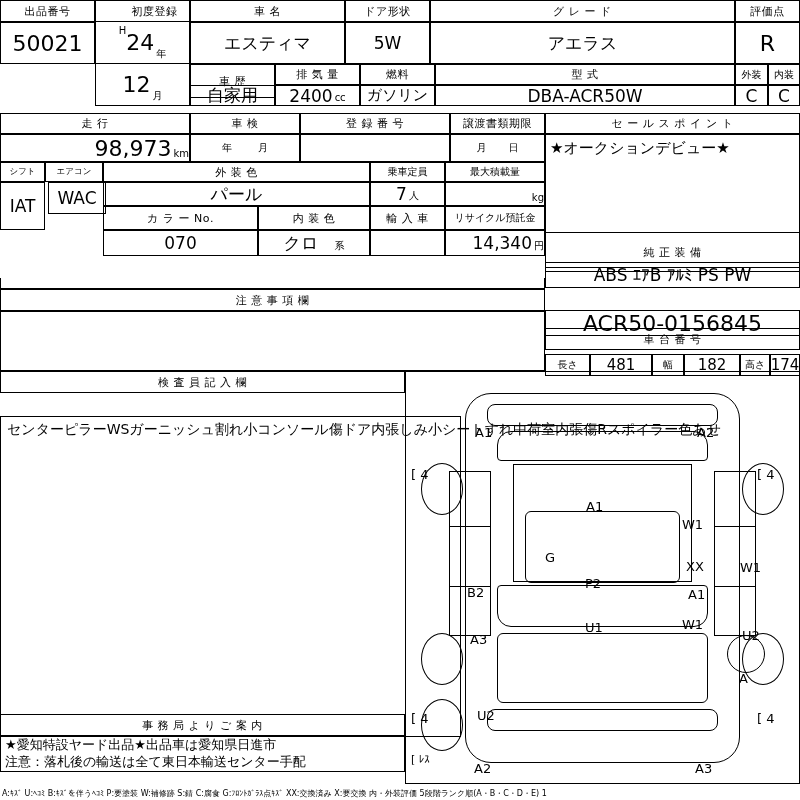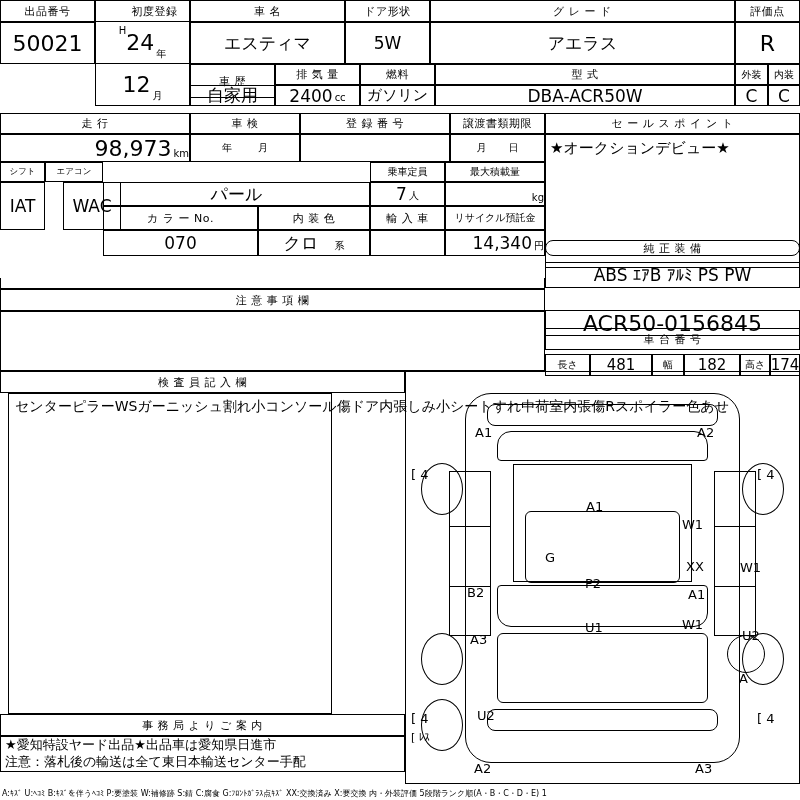--- a/index.html
+++ b/index.html
@@ -114,22 +114,23 @@
     <span class="sm" style="margin-right:22px;">月</span>
     <span class="sm">日</span>
   </div>
 
   <div class="bx lbl" style="left:545px;top:113px;width:255px;height:21px;">セ ー ル ス ポ イ ン ト</div>
   <div class="bx lft mid" style="left:545px;top:134px;width:255px;height:134px;align-items:flex-start;padding-top:4px;">★オークションデビュー★</div>
 
   <div class="bx xs" style="left:0;top:162px;width:45px;height:20px;">シフト</div>
   <div class="bx xs" style="left:45px;top:162px;width:58px;height:20px;">エアコン</div>
   <div class="bx val" style="left:0;top:182px;width:45px;height:48px;">IAT</div>
-  <div class="bx val" style="left:63px;top:182px;width:58px;height:48px;">WAC</div>
-
+  <div class="bx val" style="left:48px;top:182px;width:58px;height:32px;">WAC</div>
+
+  <div class="bx lbl" style="left:103px;top:162px;width:267px;height:20px;">外 装 色</div>
   <div class="bx val" style="left:103px;top:182px;width:267px;height:24px;">パール</div>
 
   <div class="bx sm" style="left:370px;top:162px;width:75px;height:20px;">乗車定員</div>
   <div class="bx" style="left:370px;top:182px;width:75px;height:24px;">
     <span class="val">7</span>
     <span class="unit">人</span>
   </div>
 
   <div class="bx sm" style="left:445px;top:162px;width:100px;height:20px;">最大積載量</div>
   <div class="bx rgt" style="left:445px;top:182px;width:100px;height:24px;">
@@ -147,38 +148,38 @@
     <span class="unit" style="margin-left:16px;">系</span>
   </div>
   <div class="bx" style="left:370px;top:230px;width:75px;height:26px;"></div>
   <div class="bx rgt" style="left:445px;top:230px;width:100px;height:26px;">
     <span class="val">14,340</span>
     <span class="unit">円</span>
   </div>
 
   <div class="bx nbt" style="left:0;top:278px;width:545px;height:11px;"></div>
 
-  <div class="bx lbl" style="left:545px;top:240px;width:255px;height:16px;border-radius:8px;">純 正 装 備</div>
+  <div class="bx lbl" style="left:545px;top:232px;width:255px;height:40px;">純 正 装 備</div>
   <div class="bx val" style="left:545px;top:262px;width:255px;height:26px;">ABS ｴｱB ｱﾙﾐ PS PW</div>
 
   <div class="bx lbl" style="left:0;top:289px;width:545px;height:22px;">注 意 事 項 欄</div>
   <div class="bx" style="left:0;top:311px;width:545px;height:60px;"></div>
 
   <div class="bx lbl" style="left:545px;top:288px;width:255px;height:22px;margin-top:40px;">車 台 番 号</div>
   <div class="bx big" style="left:545px;top:310px;width:255px;height:26px;">ACR50-0156845</div>
 
   <div class="bx sm" style="left:545px;top:354px;width:45px;height:22px;">長さ</div>
   <div class="bx mid" style="left:590px;top:354px;width:62px;height:22px;">481</div>
   <div class="bx sm" style="left:652px;top:354px;width:32px;height:22px;">幅</div>
   <div class="bx mid" style="left:684px;top:354px;width:56px;height:22px;">182</div>
   <div class="bx sm" style="left:740px;top:354px;width:30px;height:22px;">高さ</div>
   <div class="bx mid" style="left:770px;top:354px;width:30px;height:22px;">174</div>
 
   <div class="bx lbl" style="left:0;top:371px;width:405px;height:22px;">検 査 員 記 入 欄</div>
-  <div class="bx notes" style="left:0;top:393px;width:324px;height:321px;margin-left:8px;">
+  <div class="bx notes" style="left:0;top:416px;width:461px;height:321px;">
     <div>センターピラーW</div>
     <div>Sガーニッシュ割れ小</div>
     <div>コンソール傷</div>
     <div>ドア内張しみ小</div>
     <div>シートすれ中</div>
     <div>荷室内張傷</div>
     <div>Rスポイラー色あせ</div>
   </div>
 
   <div class="bx lbl" style="left:0;top:714px;width:405px;height:22px;">事 務 局 よ り ご 案 内</div>
@@ -239,18 +240,18 @@
     <div class="dmark" style="left:180px;top:225px;">U1</div>
     <div class="dmark" style="left:277px;top:222px;">W1</div>
     <div class="dmark" style="left:65px;top:237px;">A3</div>
     <div class="dmark" style="left:337px;top:233px;">U2</div>
     <div class="dmark" style="left:334px;top:276px;">A</div>
     <div class="dmark" style="left:72px;top:313px;">U2</div>
     <div class="dmark" style="left:6px;top:316px;">[ 4</div>
     <div class="dmark" style="left:352px;top:316px;">[ 4</div>
     <div class="dmark" style="left:69px;top:366px;">A2</div>
     <div class="dmark" style="left:290px;top:366px;">A3</div>
-    <div class="dmark sm" style="left:6px;top:336px;font-size:11px;">[ ﾚｽ</div>
+    <div class="dmark sm" style="left:6px;top:358px;font-size:11px;">[ ﾚｽ</div>
   </div>
 
   <div class="legend" style="top:788px;">A:ｷｽﾞ  U:ﾍｺﾐ  B:ｷｽﾞを伴うﾍｺﾐ  P:要塗装  W:補修跡  S:錆  C:腐食  G:ﾌﾛﾝﾄｶﾞﾗｽ点ｷｽﾞ    XX:交換済み  X:要交換  内・外装評価  5段階ランク順(A・B・C・D・E) 1</div>
 
 </div>
 
 </body></html>

